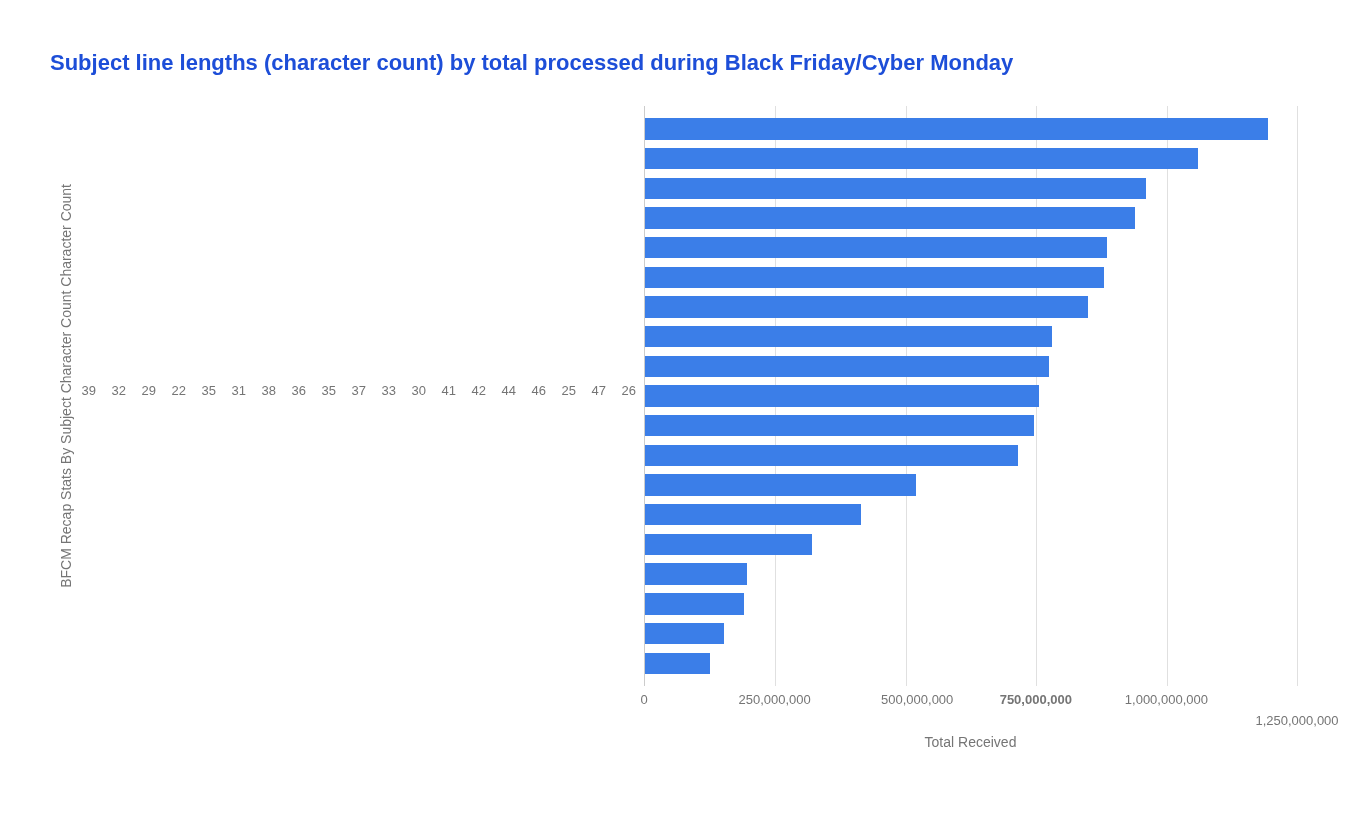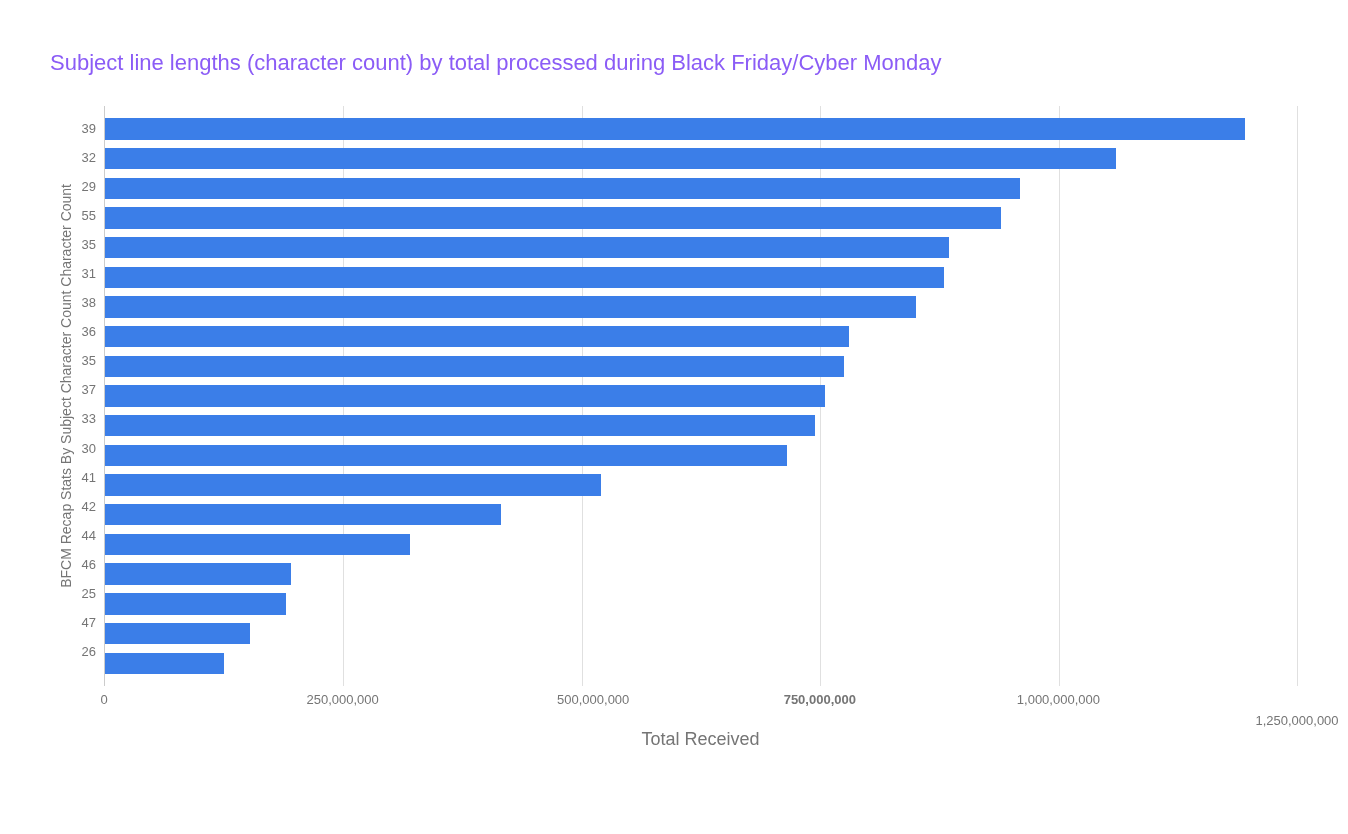--- a/index.html
+++ b/index.html
@@ -12,43 +12,43 @@
     height: 834px;
     position: relative;
   }
   .chart-container {
     position: absolute;
     left: 0; top: 0; right: 0; bottom: 0;
     padding: 30px 50px 60px 50px;
   }
   .chart-title {
     font-size: 22px;
-    color: #8b5cf6;
-    font-weight: 400;
+    color: #1d4ed8;
+    font-weight: 700;
     margin: 20px 0 30px 0;
     padding-left: 0;
   }
   .plot-area {
     position: relative;
     display: flex;
     height: 620px;
   }
   .y-axis-label {
     writing-mode: vertical-rl;
     transform: rotate(180deg);
     font-size: 14px;
     color: #757575;
     text-align: center;
     padding: 0 8px 0 0;
     align-self: center;
     margin-bottom: 60px;
   }
   .y-ticks {
     display: flex;
-    flex-direction: column;
+    flex-direction: row;
     justify-content: flex-start;
     padding-top: 8px;
     padding-bottom: 60px;
   }
   .y-tick {
     flex: 1;
     display: flex;
     align-items: center;
     justify-content: flex-end;
     font-size: 13px;
@@ -105,21 +105,21 @@
     font-size: 13px;
     color: #757575;
     transform: translateX(-50%);
     white-space: nowrap;
   }
   .x-axis-label {
     position: absolute;
     bottom: -24px;
     left: 50%;
     transform: translateX(-50%);
-    font-size: 18px;
+    font-size: 14px;
     color: #757575;
   }
   .right-edge {
     width: 1px;
     background: #e0e0e0;
     margin-bottom: 60px;
   }
 </style>
 </head>
 <body>
@@ -127,21 +127,21 @@
 <div class="chart-container">
   <div class="chart-title">Subject line lengths (character count) by total processed during Black Friday/Cyber Monday</div>
 
   <div class="plot-area">
     <div class="y-axis-label">BFCM Recap Stats By Subject Character Count Character Count</div>
 
     <div class="y-ticks" id="y-ticks">
         <div class="y-tick">39</div>
         <div class="y-tick">32</div>
         <div class="y-tick">29</div>
-        <div class="y-tick">55</div>
+        <div class="y-tick">22</div>
         <div class="y-tick">35</div>
         <div class="y-tick">31</div>
         <div class="y-tick">38</div>
         <div class="y-tick">36</div>
         <div class="y-tick">35</div>
         <div class="y-tick">37</div>
         <div class="y-tick">33</div>
         <div class="y-tick">30</div>
         <div class="y-tick">41</div>
         <div class="y-tick">42</div>

